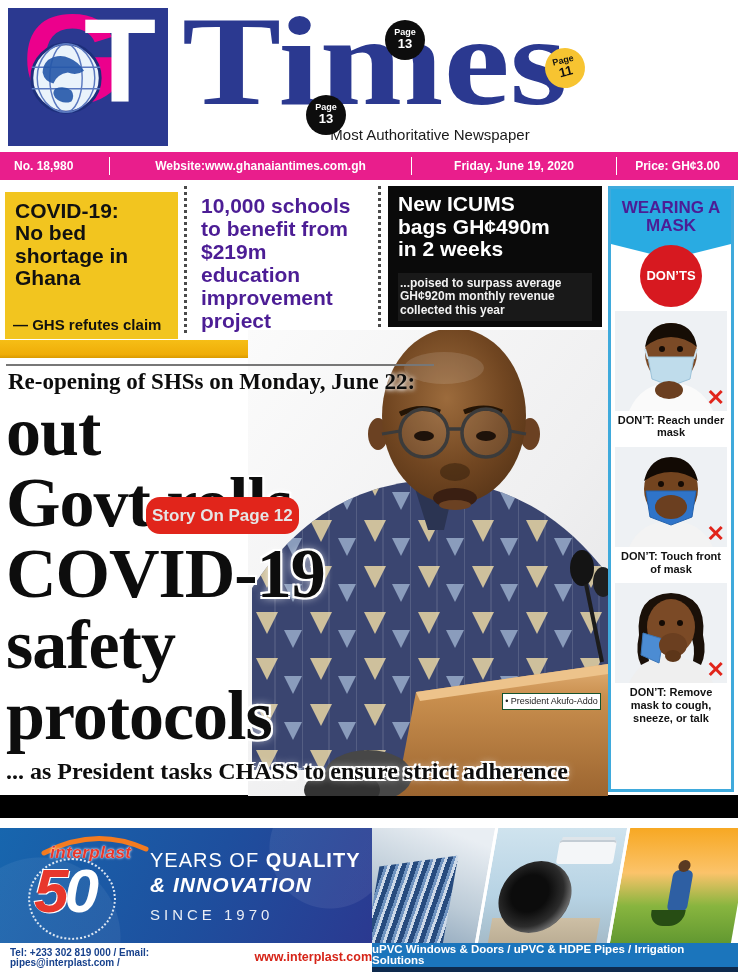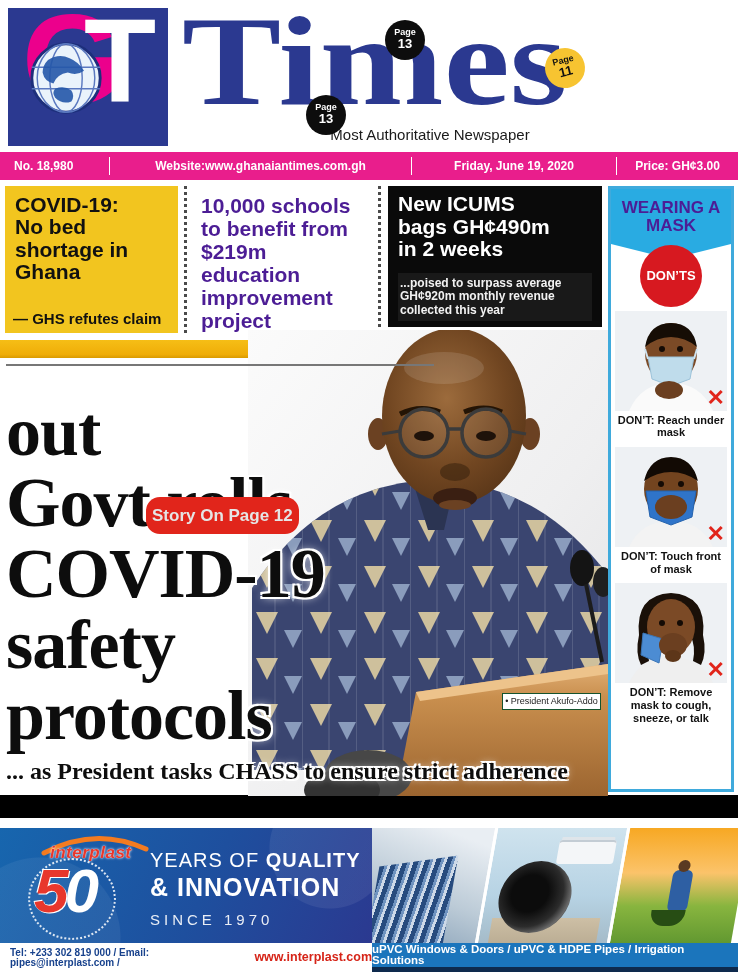--- a/index.html
+++ b/index.html
@@ -22,21 +22,21 @@
   .infobar { position:absolute; left:0; top:152px; width:738px; height:28px; background:#E91E8C;
     display:flex; align-items:center; color:#fff; font:700 12px/1 "Liberation Sans", sans-serif; }
   .infobar .cell { height:18px; display:flex; align-items:center; justify-content:center; }
   .infobar .c1 { width:110px; justify-content:flex-start; padding-left:14px; border-right:1px solid #fff; }
   .infobar .c2 { width:302px; border-right:1px solid #fff; }
   .infobar .c3 { width:205px; border-right:1px solid #fff; }
   .infobar .c4 { width:121px; }
 
   
   .teaser { position:absolute; top:186px; }
-  .t-yellow { left:5px; width:173px; height:147px; background:#F2C51F; padding:8px 8px 6px 10px; }
+  .t-yellow { left:5px; width:173px; height:147px; background:#F2C51F; padding:8px 8px 6px 10px;margin-top:6px; }
   .t-yellow .t-title { font:700 21px/1.07 "Liberation Sans", sans-serif; color:#111; width:122px; }
   .t-yellow .t-sub { position:absolute; left:8px; bottom:6px; font:700 15px/1.1 "Liberation Sans", sans-serif; color:#111; }
   .t-white { left:184px; width:197px; height:147px; background:#fff; padding:8px 10px 6px 14px;
     border-left:3px dotted #4a4a4a; border-right:3px dotted #4a4a4a; }
   .t-white .t-title { font:700 21px/1.1 "Liberation Sans", sans-serif; color:#4c1d95; }
   .t-black { left:388px; width:214px; height:141px; background:#0A0A0A; padding:7px 10px 6px 10px;
     display:flex; flex-direction:column; }
   .t-black .t-title { font:700 21px/1.08 "Liberation Sans", sans-serif; color:#fff; width:166px; }
   .t-black .t-sub { margin-top:auto; background:#191919; padding:4px 2px 3px 2px;
     font:700 12px/1.15 "Liberation Sans", sans-serif; color:#f2f2f2; }
@@ -97,21 +97,21 @@
     border-radius:50%; }
   .ip-swoosh { position:absolute; left:14px; top:-2px; width:110px; height:22px; }
   .ip-name { position:absolute; left:24px; top:8px; font:700 italic 17px/1 "Liberation Sans", sans-serif; color:#E8372C;
     text-shadow:0 0 3px #fff, 0 0 1px #fff; letter-spacing:.5px; }
   .ip-50 { position:absolute; left:8px; top:24px; font:700 italic 62px/1 "Liberation Sans", sans-serif; }
   .ip-50 .d5 { color:#E8372C; text-shadow:-1px -1px 0 #fff,1px 1px 0 #fff; }
   .ip-50 .d0 { color:#fff; margin-left:-4px; }
   .ad-text { position:absolute; left:150px; top:20px; color:#fff; }
   .ad-line1 { font:400 20px/1.2 "Liberation Sans", sans-serif; letter-spacing:1px; }
   .ad-line1 .bold, .ad-line2 { font-weight:700; }
-  .ad-line2 { font-size:25px; line-height:1.2; letter-spacing:1px; }
+  .ad-line2 { font-size:21px; line-height:1.2; letter-spacing:1px;font-style:italic; }
   .ad-since { margin-top:10px; font:400 15px/1 "Liberation Sans", sans-serif; letter-spacing:4px; opacity:.9; }
   .ad-contact { position:absolute; left:0; top:943px; width:372px; height:29px; background:#fff;
     display:flex; align-items:center; padding-left:10px;gap:24px; }
   .ad-contact .pre { font:700 10px/1 "Liberation Sans", sans-serif; color:#17418C; }
   .ad-contact .www { font:700 12.5px/1 "Liberation Sans", sans-serif; color:#D62418; margin-left:4px; }
   .iso { position:absolute; right:4px; top:946px; width:66px; text-align:center; }
   .iso-label { font:400 6px/1.2 "Liberation Sans", sans-serif; color:#333; }
   .iso-logo { margin:1px auto 0; width:46px; height:13px; display:flex; align-items:center; gap:2px; }
   .iso-flag { width:28px; height:12px; background:#C8332B; border-radius:2px;
     box-shadow:inset 0 3px 0 rgba(255,255,255,.35), inset 0 -3px 0 rgba(40,60,130,.6); }
@@ -249,20 +249,21 @@
     <ellipse cx="207" cy="175" rx="16" ry="5" fill="#6B4122"></ellipse>
 
     <polygon points="168,362 360,334 360,466 148,466" fill="url(#podGrad)"></polygon>
     <polygon points="168,362 360,334 360,344 172,371" fill="#EDC38B"></polygon>
 
     <ellipse cx="120" cy="446" rx="44" ry="26" fill="#474747"></ellipse>
     <ellipse cx="94" cy="460" rx="38" ry="20" fill="#333"></ellipse>
   </svg>
 
   <div class="kicker-rule"></div>
+  <div class="kicker">Re-opening of SHSs on Monday, June 22:</div>
   <div class="headline">
     <div>out</div>
     <div>Govt rolls</div>
     <div>COVID-19</div>
     <div>safety</div>
     <div>protocols</div>
   </div>
   <div class="story-badge">Story On Page 12</div>
   <div class="subhead">... as President tasks CHASS to ensure strict adherence</div>
   <div class="photo-caption">• President Akufo-Addo</div>

